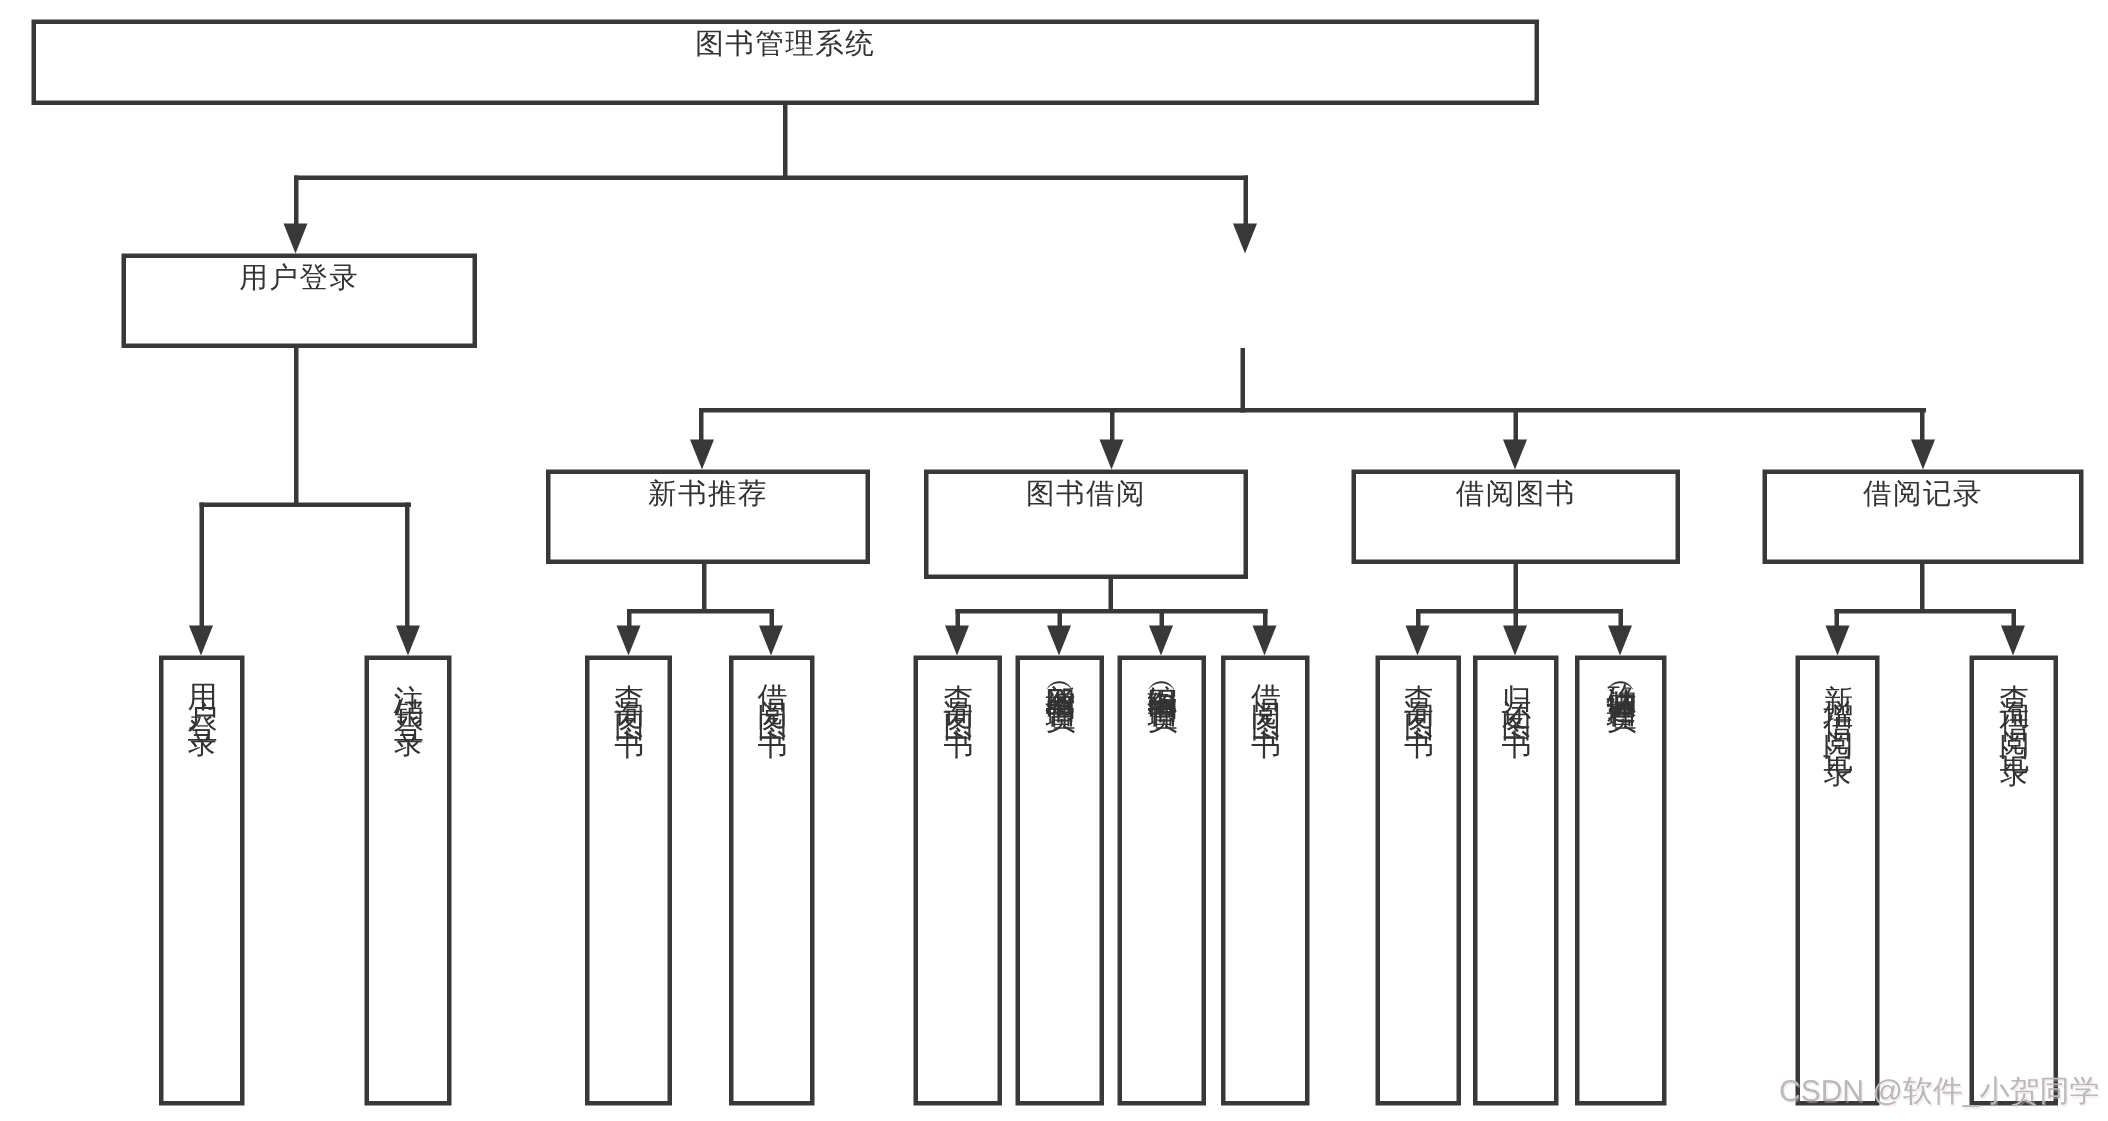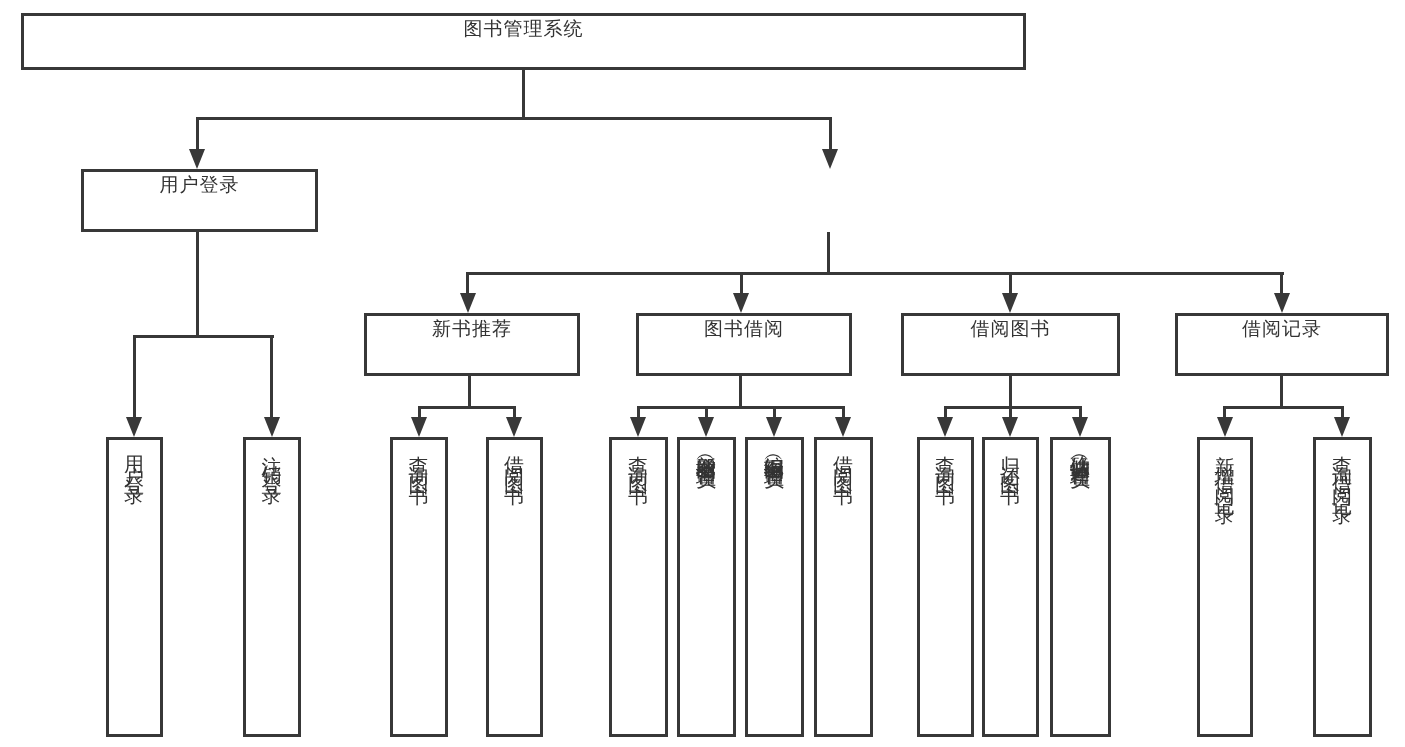--- a/index.html
+++ b/index.html
@@ -125,21 +125,21 @@
     <span>图书管理系统</span>
   </div>
 
   <div class="node h-node" style="left:81px;top:169px;width:237px;height:63px">
     <span>用户登录</span>
   </div>
 
   <div class="node h-node" style="left:364px;top:313px;width:216px;height:63px">
     <span>新书推荐</span>
   </div>
-  <div class="node h-node" style="left:636px;top:313px;width:216px;height:63px">
+  <div class="node h-node" style="left:616px;top:313px;width:216px;height:73px">
     <span>图书借阅</span>
   </div>
   <div class="node h-node" style="left:901px;top:313px;width:219px;height:63px">
     <span>借阅图书</span>
   </div>
   <div class="node h-node" style="left:1175px;top:313px;width:214px;height:63px">
     <span>借阅记录</span>
   </div>
 
   <div class="node v-node" style="left:106px;top:437px;width:57px;height:300px">
@@ -179,14 +179,15 @@
     <span>确认归还（管理员）</span>
   </div>
 
   <div class="node v-node" style="left:1197px;top:437px;width:56px;height:300px">
     <span>新增借阅记录</span>
   </div>
   <div class="node v-node" style="left:1313px;top:437px;width:59px;height:300px">
     <span>查询借阅记录</span>
   </div>
 
+  <div class="watermark">CSDN @软件_小贺同学</div>
 
 </div>
 
 </body></html>

